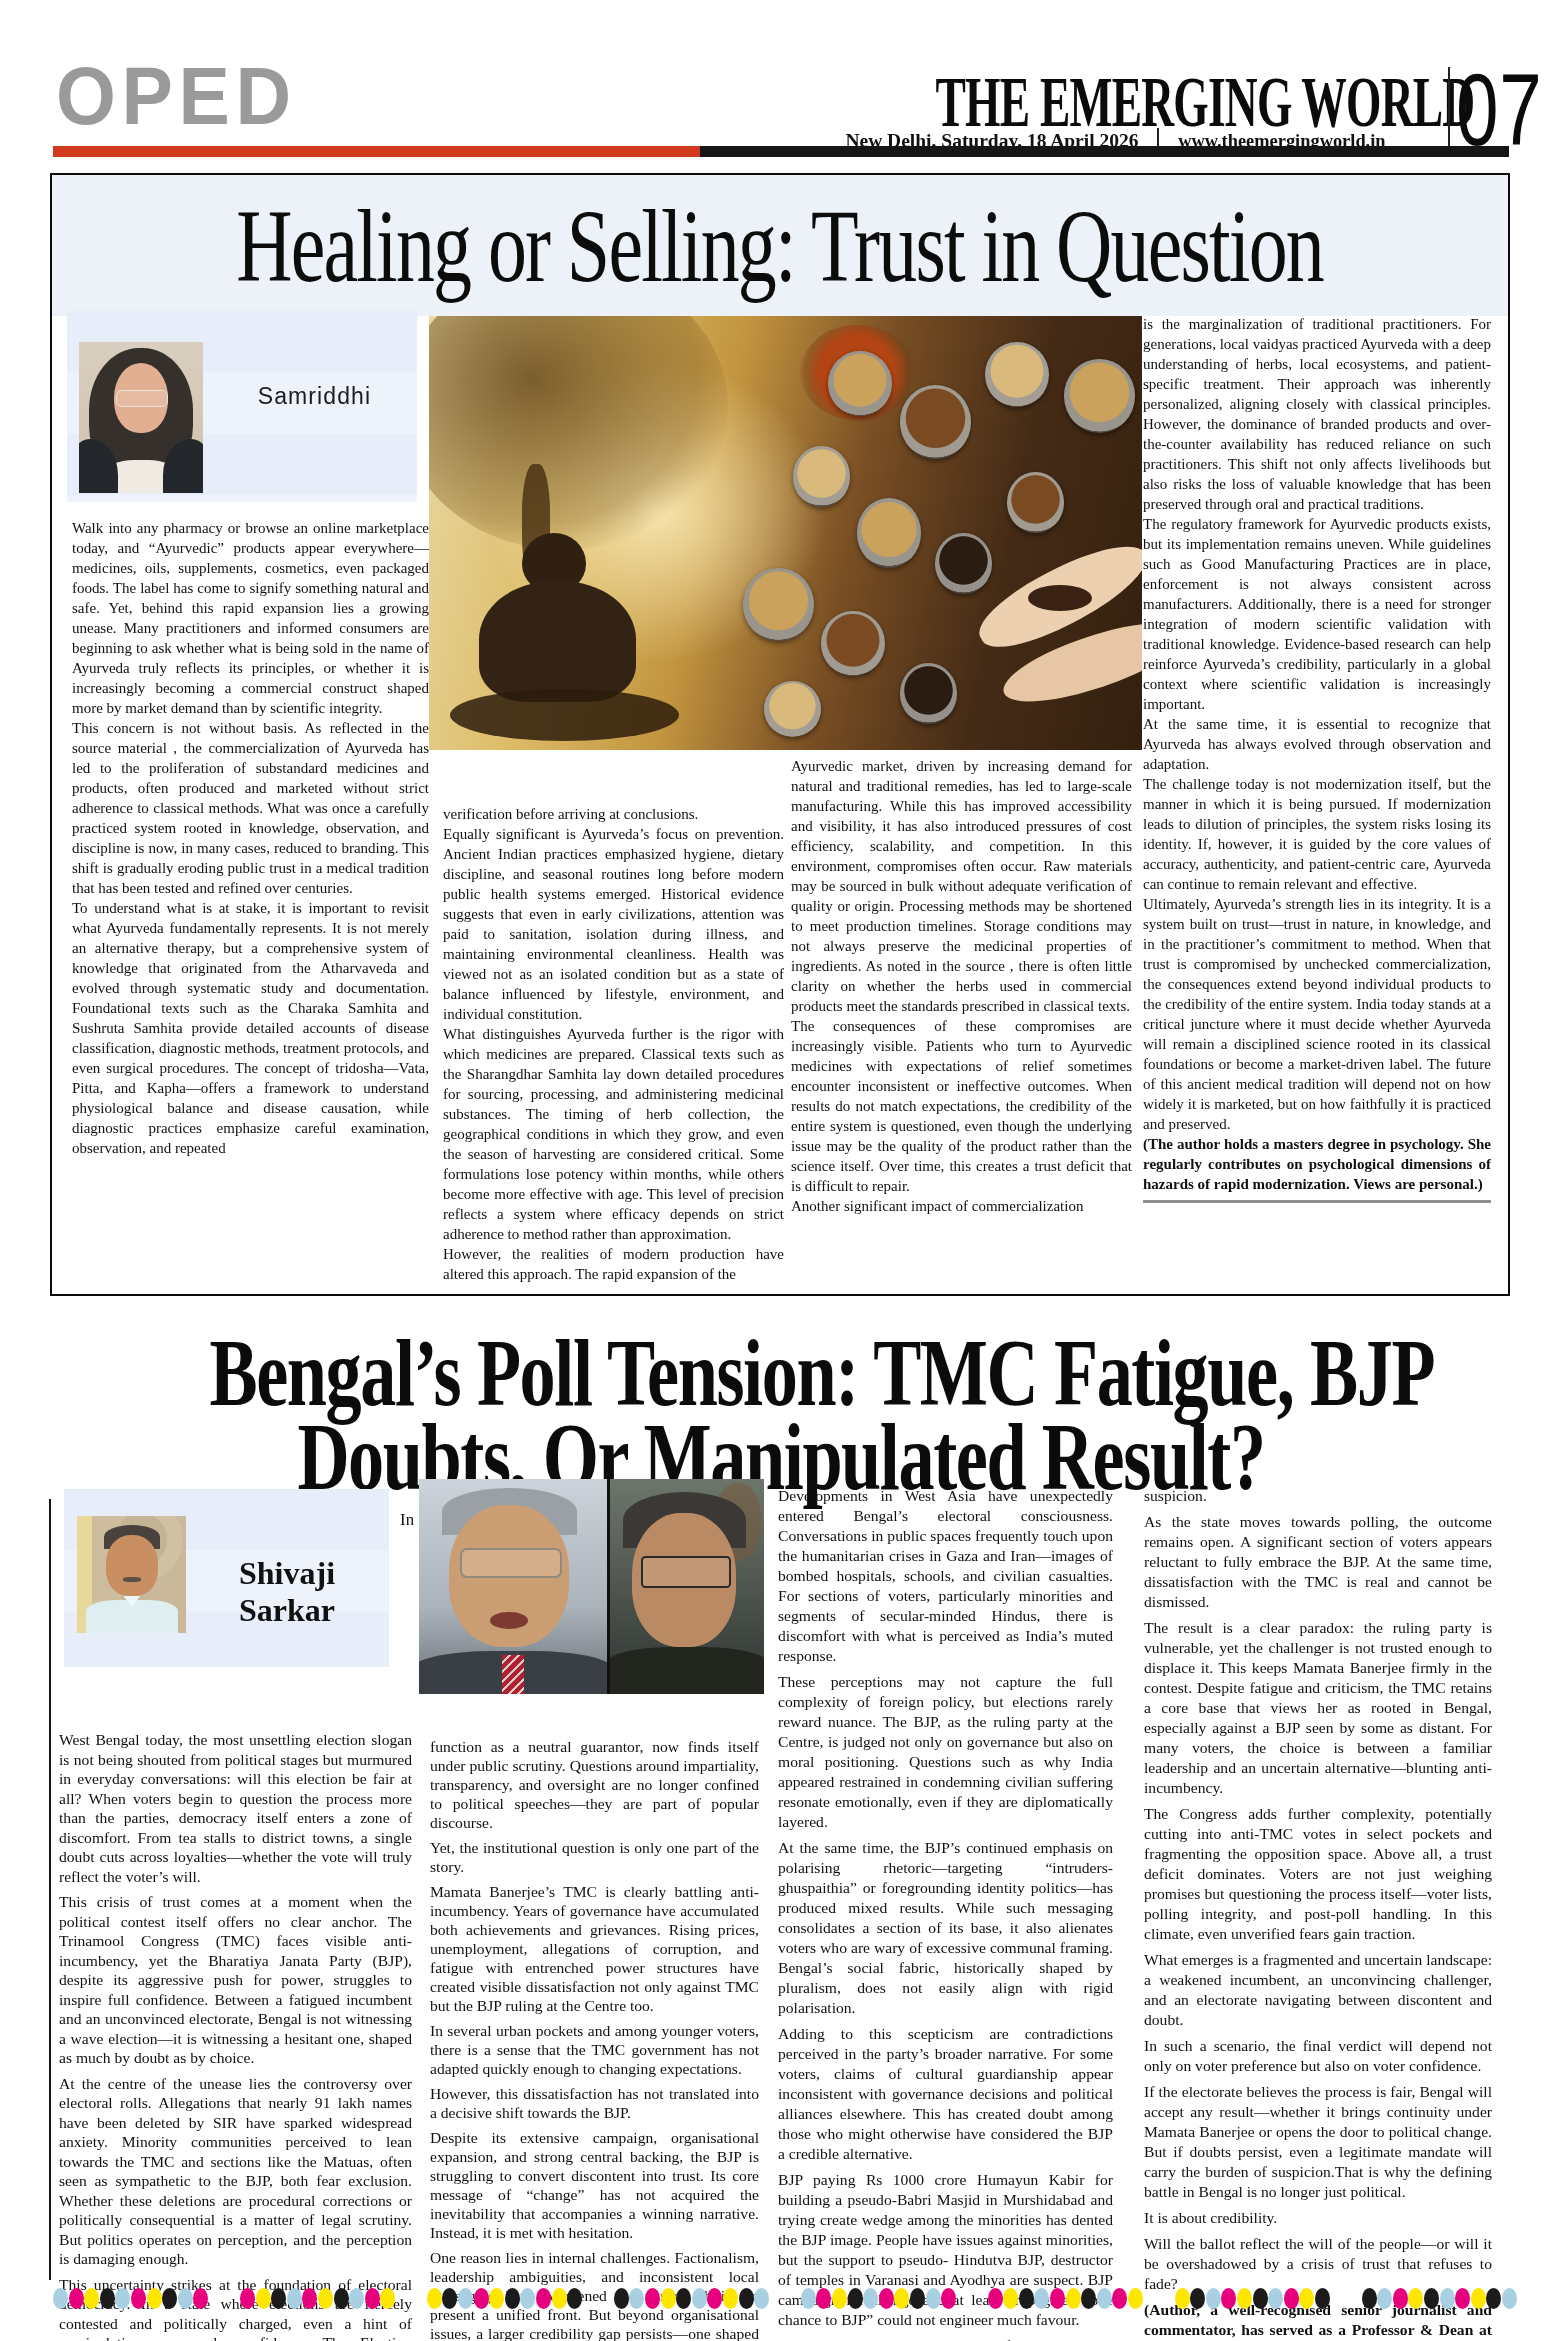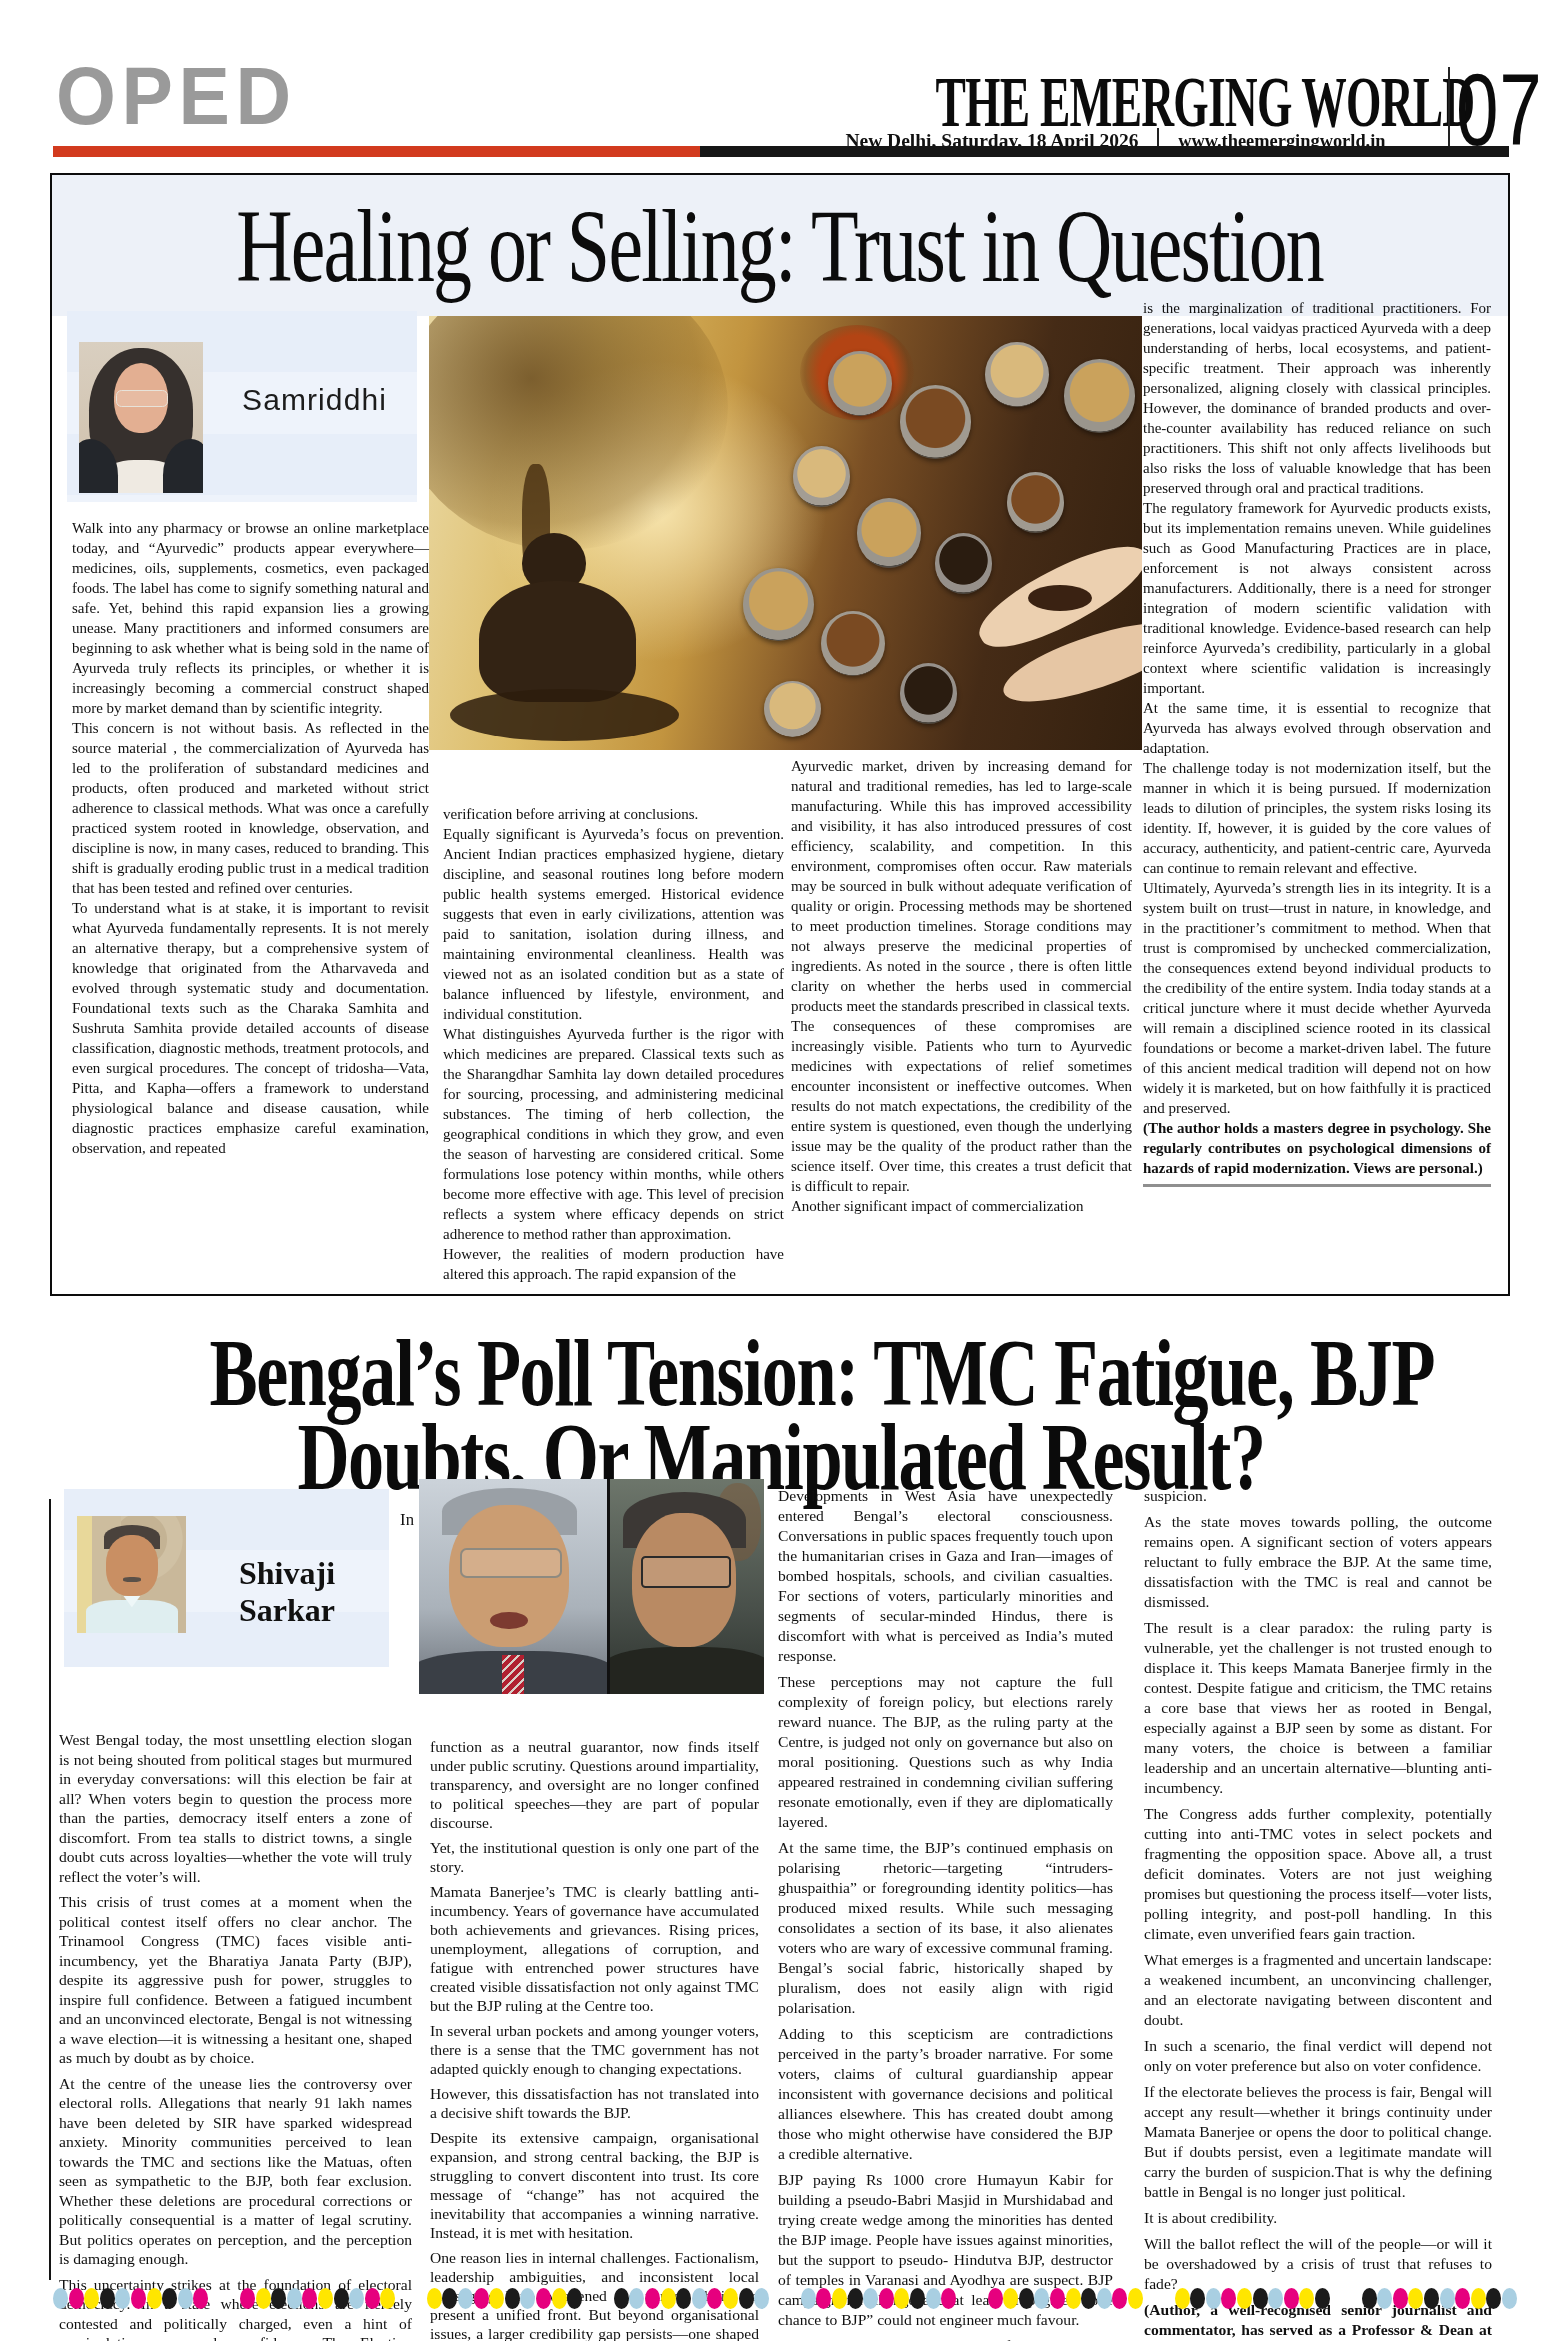--- a/index.html
+++ b/index.html
@@ -30,21 +30,21 @@
   
   .a1-box{left:50px;top:173px;width:1456px;height:1119px;border:2.2px solid #0c0c0c;background:#fff;}
   .a1-headstrip{position:absolute;left:0;top:0;width:100%;height:141px;background:#edf1f8;
         display:flex;align-items:center;justify-content:center;}
   .a1-headline{display:inline-block;font-size:95px;font-weight:400;white-space:nowrap;
         letter-spacing:-2.2px;color:#0c0c0c;transform:scaleX(0.82) scaleY(1.1);}
 
   .author-card{background:repeating-linear-gradient(180deg,#e7eef9 0 61px,#eef3fb 61px 123px);}
   .a1-card{left:14.5px;top:136px;width:350px;height:191px;} 
 
-  .author-name-sans{font-family:"Liberation Sans",sans-serif;font-size:30px;letter-spacing:1.1px;color:#1c1c1c;}
+  .author-name-sans{font-family:"Liberation Sans",sans-serif;font-size:23px;letter-spacing:1.1px;color:#1c1c1c;}
   .author-name-serif{font-family:"Liberation Serif",serif;font-weight:bold;font-size:32px;color:#111;}
 
   
   .nbody{font-size:15px;line-height:20px;text-align:justify;color:#101010;}
   .nbody p{margin:0;}
   .nbody2{font-size:15.6px;line-height:20px;text-align:justify;color:#101010;}
   .nbody2 p{margin:6px;}
   .credit{font-weight:bold;}
   .credit-rule{height:3.9px;background:#8f8f8f;margin-top:5.6px;}
 
@@ -199,21 +199,21 @@
     <p>What distinguishes Ayurveda further is the rigor with which medicines are prepared. Classical texts such as the Sharangdhar Samhita lay down detailed procedures for sourcing, processing, and administering medicinal substances. The timing of herb collection, the geographical conditions in which they grow, and even the season of harvesting are considered critical. Some formulations lose potency within months, while others become more effective with age. This level of precision reflects a system where efficacy depends on strict adherence to method rather than approximation.</p>
     <p>However, the realities of modern production have altered this approach. The rapid expansion of the</p>
   </div>
 
   <div class="abs nbody" style="left:739px;top:581px;width:341px;">
     <p>Ayurvedic market, driven by increasing demand for natural and traditional remedies, has led to large-scale manufacturing. While this has improved accessibility and visibility, it has also introduced pressures of cost efficiency, scalability, and competition. In this environment, compromises often occur. Raw materials may be sourced in bulk without adequate verification of quality or origin. Processing methods may be shortened to meet production timelines. Storage conditions may not always preserve the medicinal properties of ingredients. As noted in the source , there is often little clarity on whether the herbs used in commercial products meet the standards prescribed in classical texts.</p>
     <p>The consequences of these compromises are increasingly visible. Patients who turn to Ayurvedic medicines with expectations of relief sometimes encounter inconsistent or ineffective outcomes. When results do not match expectations, the credibility of the entire system is questioned, even though the underlying issue may be the quality of the product rather than the science itself. Over time, this creates a trust deficit that is difficult to repair.</p>
     <p> Another significant impact of commercialization</p>
   </div>
 
-  <div class="abs nbody" style="left:1091px;top:123px;width:348px;">
+  <div class="abs nbody" style="left:1091px;top:139px;width:348px;">
     <p>is the marginalization of traditional practitioners. For generations, local vaidyas practiced Ayurveda with a deep understanding of herbs, local ecosystems, and patient-specific treatment. Their approach was inherently personalized, aligning closely with classical principles. However, the dominance of branded products and over-the-counter availability has reduced reliance on such practitioners. This shift not only affects livelihoods but also risks the loss of valuable knowledge that has been preserved through oral and practical traditions.</p>
     <p>The regulatory framework for Ayurvedic products exists, but its implementation remains uneven. While guidelines such as Good Manufacturing Practices are in place, enforcement is not always consistent across manufacturers. Additionally, there is a need for stronger integration of modern scientific validation with traditional knowledge. Evidence-based research can help reinforce Ayurveda’s credibility, particularly in a global context where scientific validation is increasingly important.</p>
     <p>At the same time, it is essential to recognize that Ayurveda has always evolved through observation and adaptation.</p>
     <p>The challenge today is not modernization itself, but the manner in which it is being pursued. If modernization leads to dilution of principles, the system risks losing its identity. If, however, it is guided by the core values of accuracy, authenticity, and patient-centric care, Ayurveda can continue to remain relevant and effective.</p>
     <p>Ultimately, Ayurveda’s strength lies in its integrity. It is a system built on trust—trust in nature, in knowledge, and in the practitioner’s commitment to method. When that trust is compromised by unchecked commercialization, the consequences extend beyond individual products to the credibility of the entire system. India today stands at a critical juncture where it must decide whether Ayurveda will remain a disciplined science rooted in its classical foundations or become a market-driven label. The future of this ancient medical tradition will depend not on how widely it is marketed, but on how faithfully it is practiced and preserved.</p>
     <p class="credit">(The author holds a masters degree in psychology. She regularly contributes on psychological dimensions of hazards of rapid modernization. Views are personal.)</p>
     <div class="credit-rule"></div>
   </div>
 </div>
 

